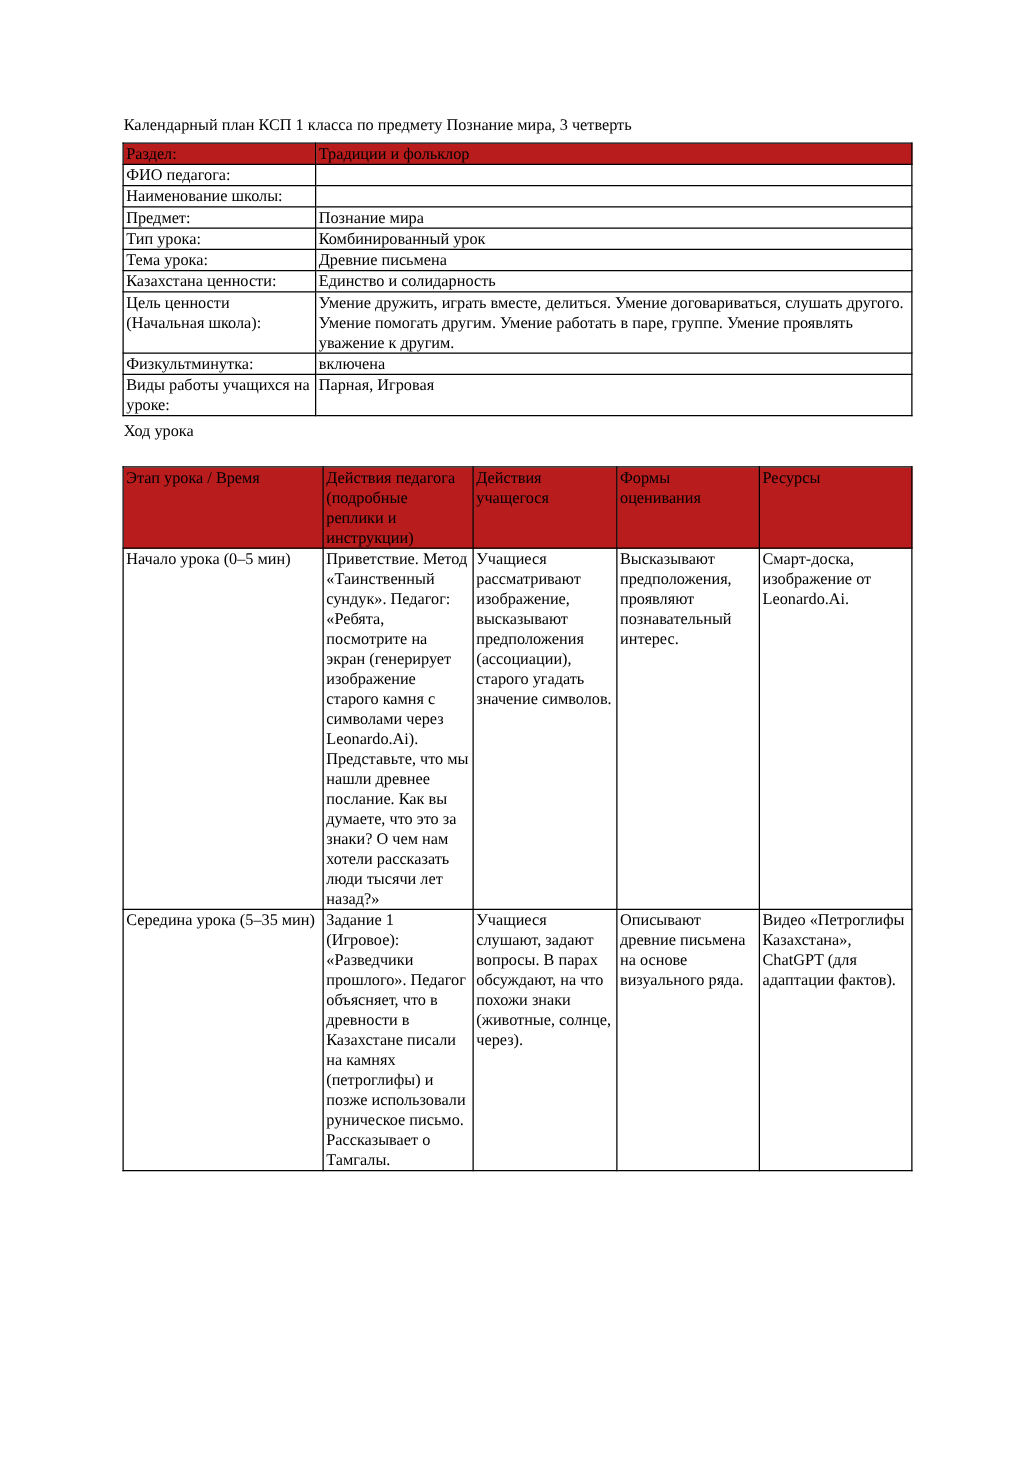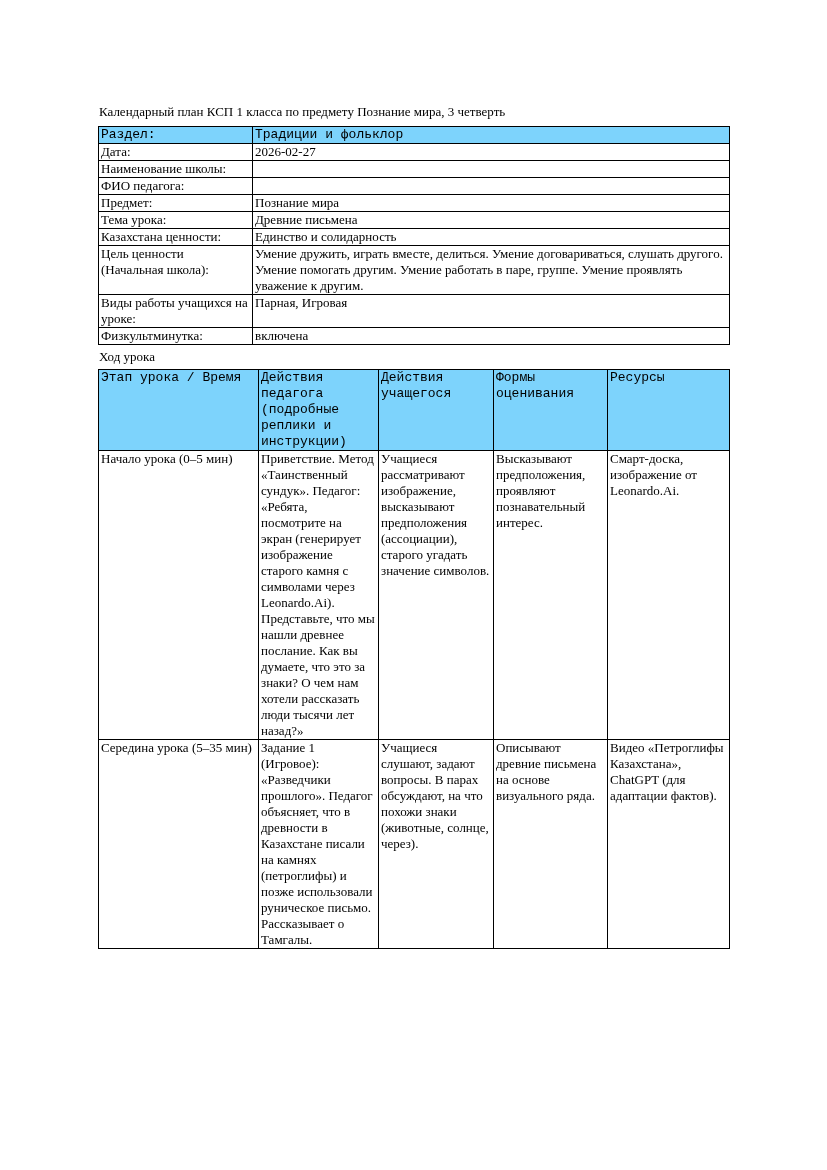--- a/index.html
+++ b/index.html
@@ -13,21 +13,21 @@
     position: relative;
     font-family: "Liberation Serif", serif;
     font-size: 13px;
     line-height: 16px;
     color: #000000;
     overflow: hidden;
   }
   .page {
     position: absolute;
     left: 98px;
-    top: 104px;
+    top: 92px;
     width: 631px;
   }
   .doc-title {
     margin: 0 0 6px 1px;
     font-size: 13px;
     line-height: 16px;
     font-weight: normal;
   }
   table {
     border-collapse: collapse;
@@ -38,28 +38,27 @@
     border: 1px solid #000000;
     padding: 0 3px 0 2px;
     vertical-align: top;
     font-weight: normal;
     text-align: left;
     font-size: 13px;
     line-height: 16px;
     word-wrap: break-word;
   }
   tr.shaded td, thead tr.shaded th {
-    background: #7dd3fc;
-    font-family: Liberation Mono, monospace;
+    background: #b91c1c;
   }
   .info-value {
     white-space: pre-line;
   }
   .section-heading {
-    margin: 4px 0 4px 1px;
+    margin: 4px 0 20px 1px;
     font-size: 13px;
     line-height: 16px;
     font-weight: normal;
   }
 </style>
 </head>
 <body>
 
 <div class="page">
 
@@ -69,54 +68,54 @@
     <colgroup>
       <col style="width:154px">
       <col style="width:477px">
     </colgroup>
     <tbody>
         <tr class="shaded">
     <td>Раздел:</td>
     <td class="info-value">Традиции и фольклор</td>
   </tr>
         <tr>
-    <td>Дата:</td>
-    <td class="info-value">2026-02-27</td>
+    <td>ФИО педагога:</td>
+    <td class="info-value"></td>
   </tr>
         <tr>
     <td>Наименование школы:</td>
     <td class="info-value"></td>
   </tr>
         <tr>
-    <td>ФИО педагога:</td>
-    <td class="info-value"></td>
+    <td>Предмет:</td>
+    <td class="info-value">Познание мира</td>
   </tr>
         <tr>
-    <td>Предмет:</td>
-    <td class="info-value">Познание мира</td>
+    <td>Тип урока:</td>
+    <td class="info-value">Комбинированный урок</td>
   </tr>
         <tr>
     <td>Тема урока:</td>
     <td class="info-value">Древние письмена</td>
   </tr>
         <tr>
     <td>Казахстана ценности:</td>
     <td class="info-value">Единство и солидарность</td>
   </tr>
         <tr>
     <td>Цель ценности (Начальная школа):</td>
     <td class="info-value">Умение дружить, играть вместе, делиться. Умение договариваться, слушать другого. Умение помогать другим. Умение работать в паре, группе. Умение проявлять уважение к другим.</td>
   </tr>
         <tr>
+    <td>Физкультминутка:</td>
+    <td class="info-value">включена</td>
+  </tr>
+        <tr>
     <td>Виды работы учащихся на уроке:</td>
     <td class="info-value">Парная, Игровая</td>
-  </tr>
-        <tr>
-    <td>Физкультминутка:</td>
-    <td class="info-value">включена</td>
   </tr>
       </tbody>
   </table>
 
   <p class="section-heading">Ход урока</p>
 
   <table>
     <colgroup>
       <col style="width:160px">
       <col style="width:120px">

